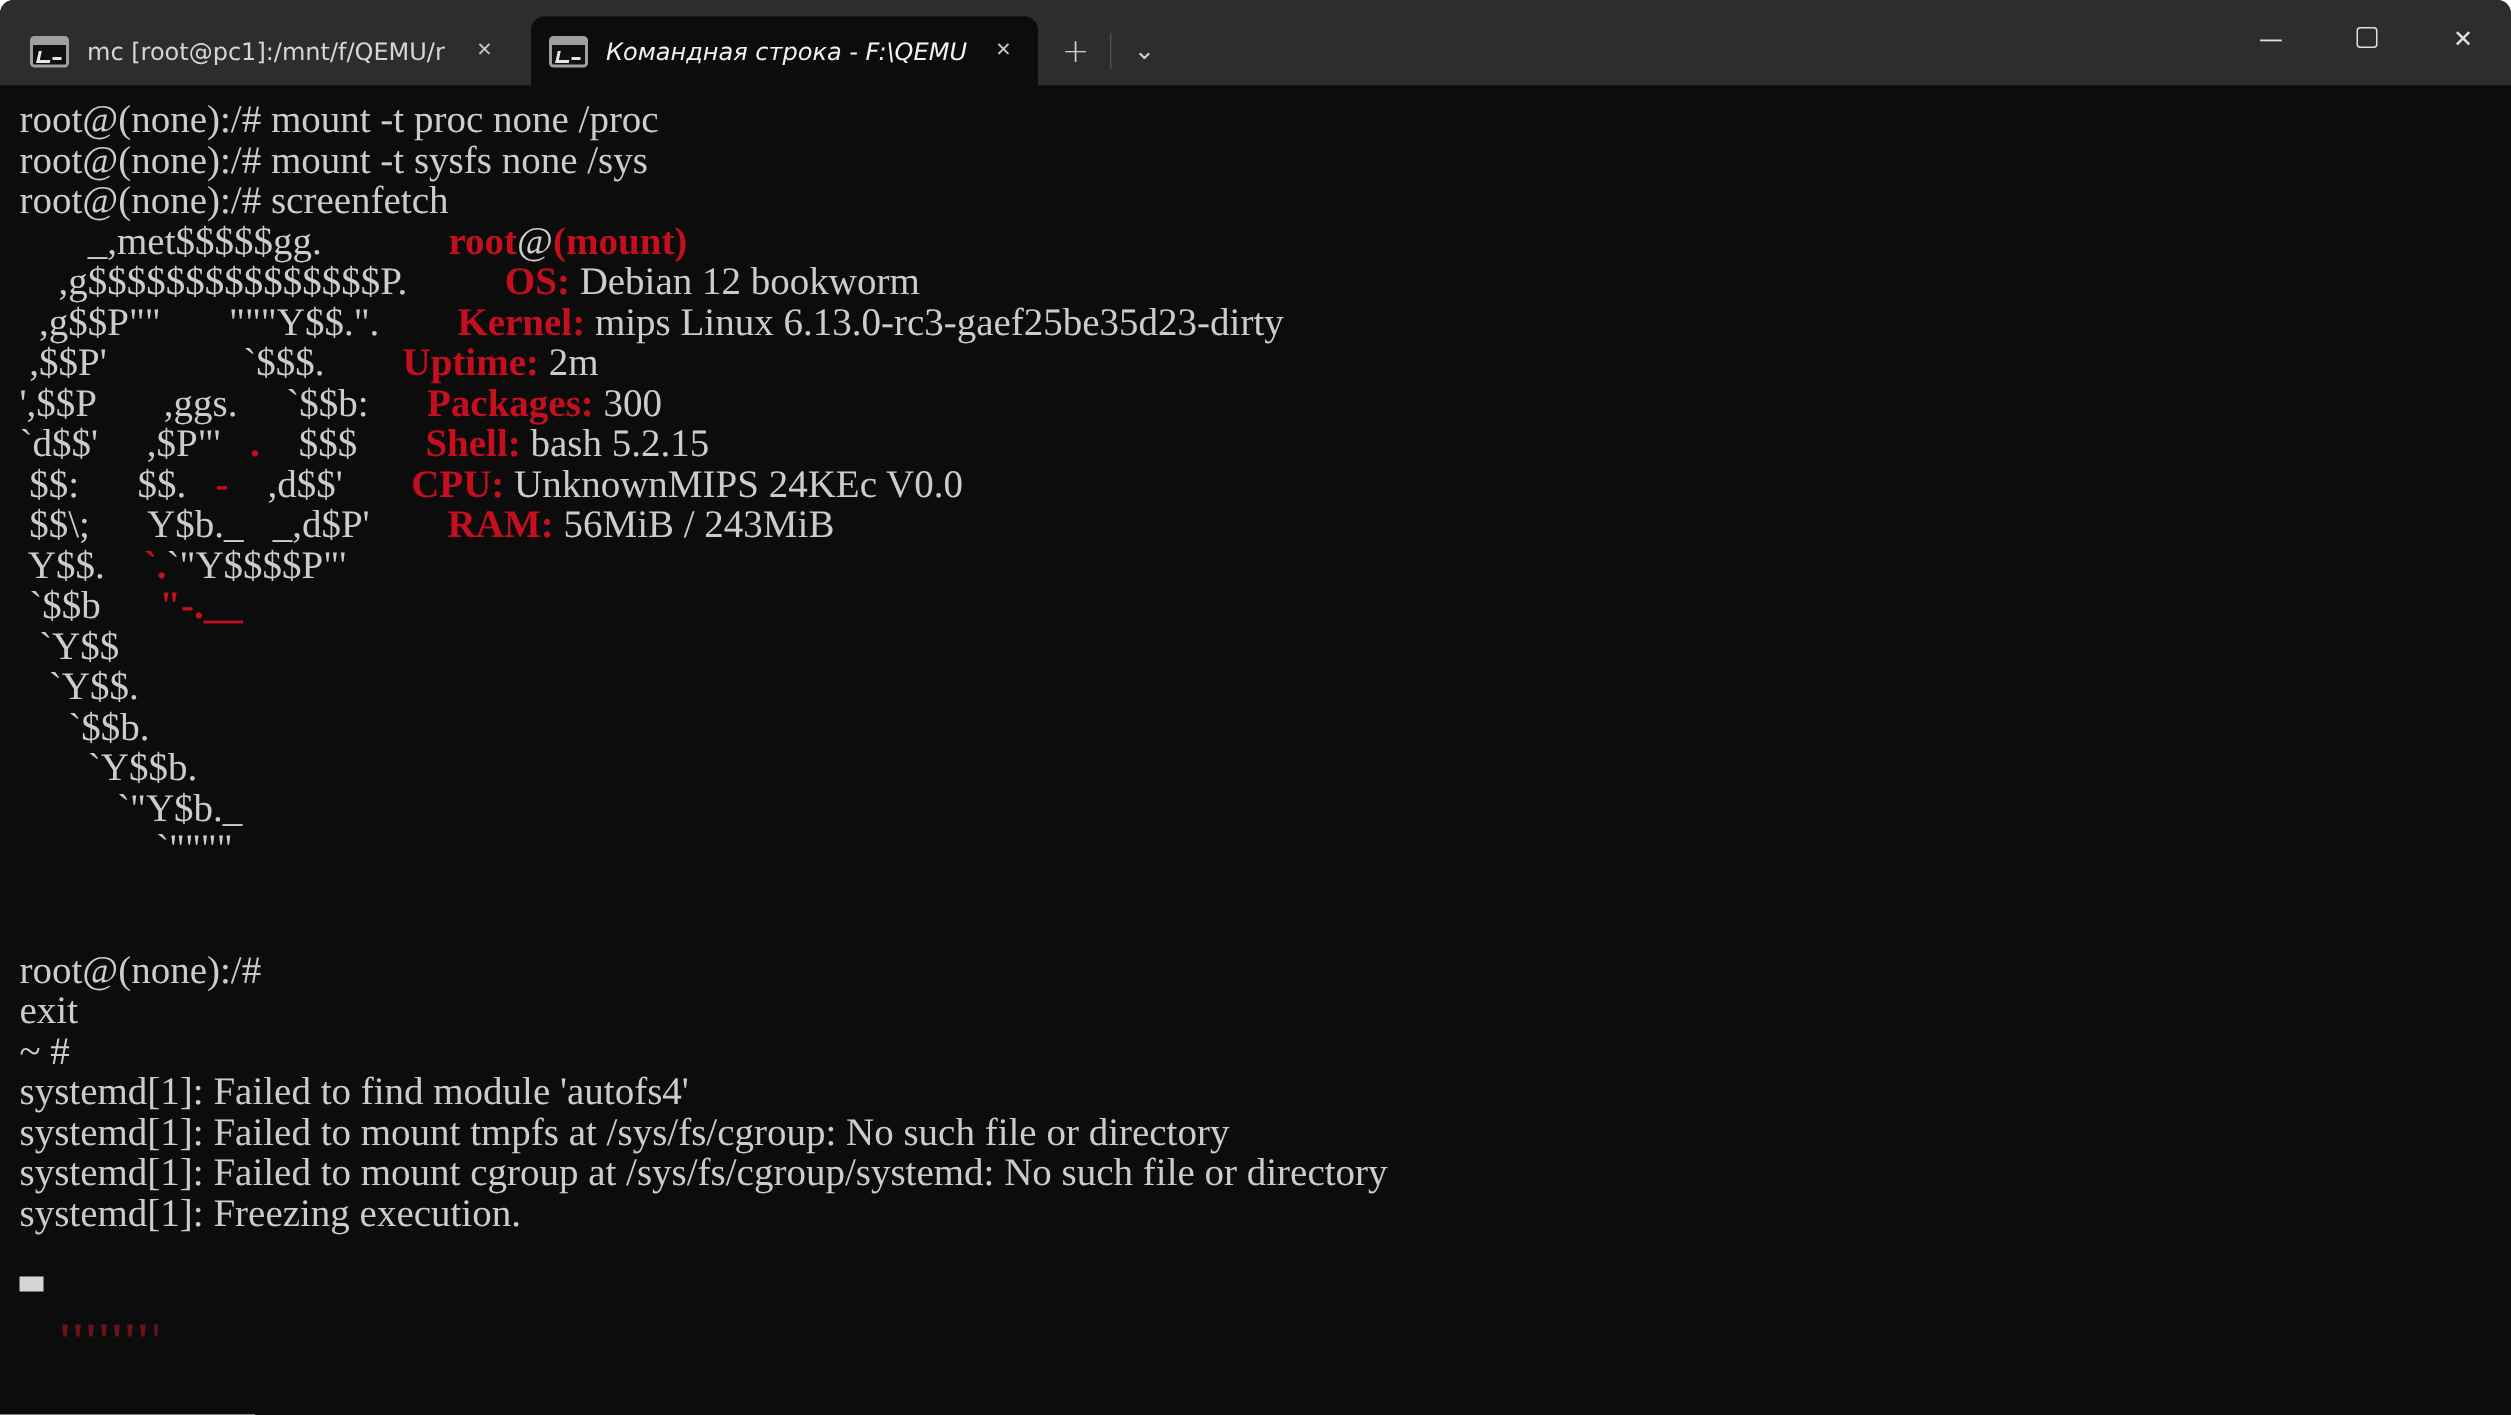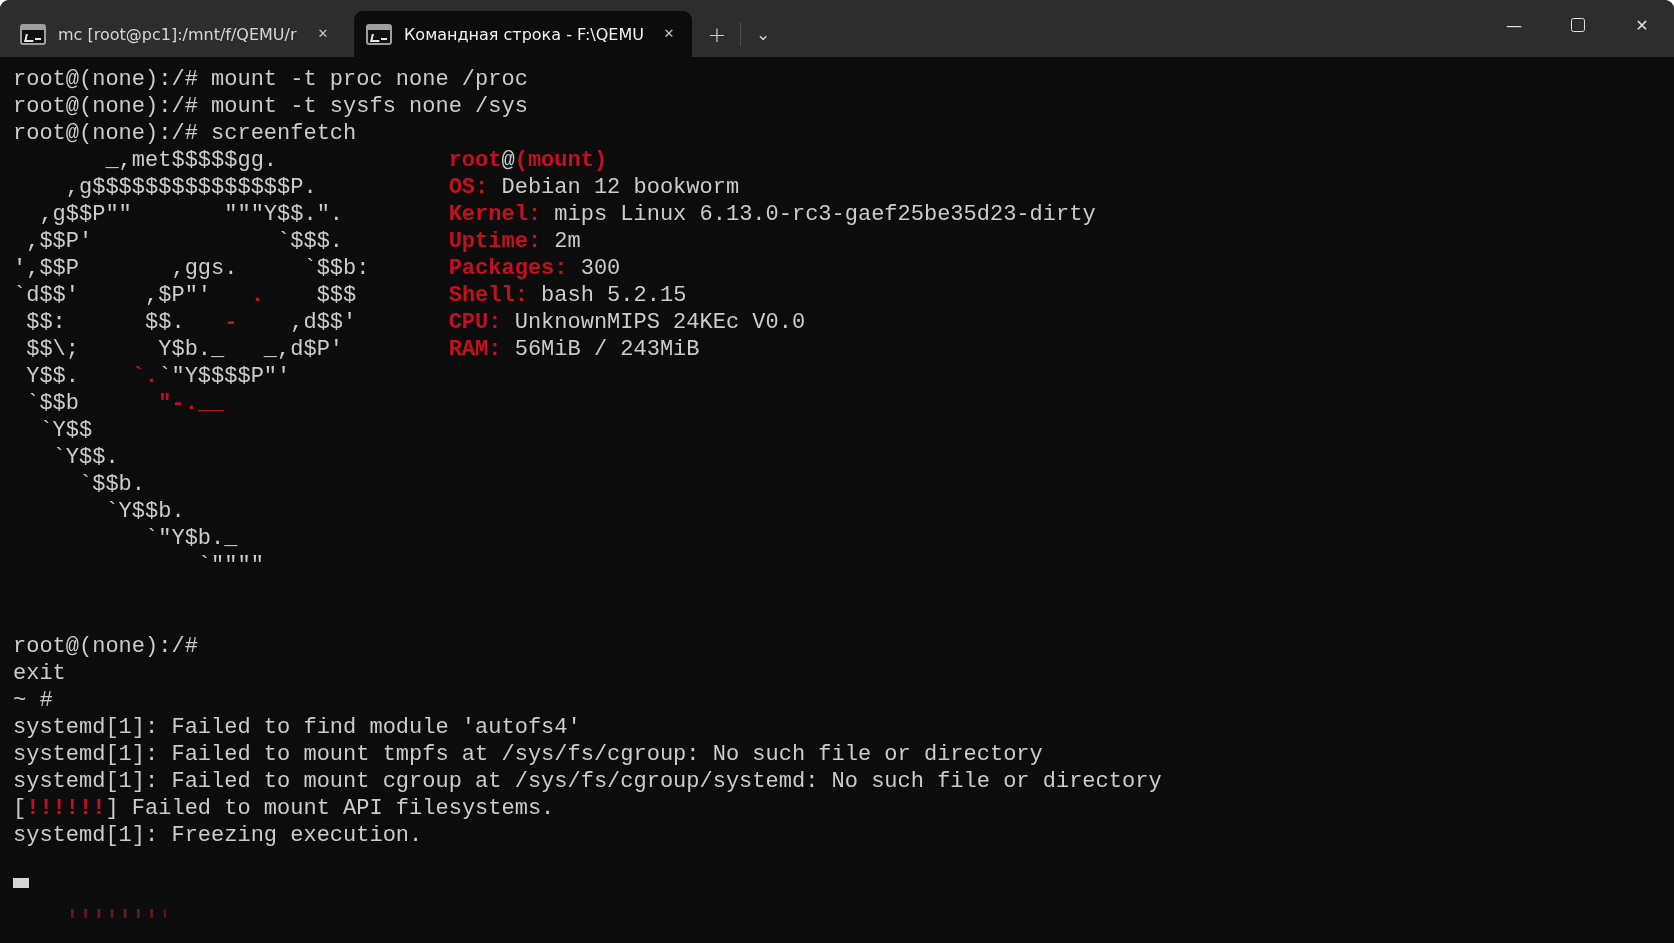--- a/index.html
+++ b/index.html
@@ -24,20 +24,21 @@
     padding:0 8px 0 12px;box-sizing:border-box;
     color:#d6d6d6;font-size:16px;
     cursor:default;
   }
   .tab.inactive{margin-left:8px;}
   .tab.active{
     background:var(--bg,#0c0c0c);
     border-radius:9px 9px 0 0;
     color:#f2f2f2;
     margin-left:8px;
+    font-style:italic;
   }
   .tab-label{
     flex:1;white-space:nowrap;overflow:hidden;
     margin-left:12px;
   }
   .tab-close{
     width:30px;height:30px;line-height:30px;text-align:center;
     color:#c5c5c5;font-size:13px;border-radius:4px;flex:0 0 auto;
   }
   
@@ -76,22 +77,22 @@
     width:64px;height:50px;
     display:flex;align-items:center;justify-content:center;
     color:#e0e0e0;font-size:16px;
   }
   .win-btn .maxbox{width:12px;height:12px;border:1.4px solid #e0e0e0;border-radius:2.5px;}
   
   #terminal{
     height:886px;box-sizing:border-box;
     padding:9px 4px 12px 13px;
     background:var(--bg,#0c0c0c);
-    font-family:Liberation Mono, monospace;
-    font-size:22px;
+    font-family:Liberation Serif, serif;
+    font-size:26px;
     color:var(--fg,#cccccc);
     overflow:hidden;
     cursor:text;
   }
   .tline{white-space:pre;height:27px;line-height:27px;}
   .tline span.r{color:var(--red,#c50f1f);font-weight:bold;}
   .tline.partial{height:13px;overflow:hidden;opacity:0.75;}
   .tline.partial span{color:#801622;}
   .tline.partial span.r{color:#8c1420;}
   .cursor{display:block;width:16px;height:10px;background:#d6d6d6;margin-top:2px;}
@@ -163,20 +164,19 @@
       <div class="tline"><span>          `"Y$b._</span></div>
       <div class="tline"><span>              `""""</span></div>
       <div class="tline">&nbsp;</div>
       <div class="tline">&nbsp;</div>
       <div class="tline"><span>root@(none):/#</span></div>
       <div class="tline"><span>exit</span></div>
       <div class="tline"><span>~ #</span></div>
       <div class="tline"><span>systemd[1]: Failed to find module 'autofs4'</span></div>
       <div class="tline"><span>systemd[1]: Failed to mount tmpfs at /sys/fs/cgroup: No such file or directory</span></div>
       <div class="tline"><span>systemd[1]: Failed to mount cgroup at /sys/fs/cgroup/systemd: No such file or directory</span></div>
-      <div class="tline"><span>[</span><span class="r">!!!!!!</span><span>] Failed to mount API filesystems.</span></div>
       <div class="tline"><span>systemd[1]: Freezing execution.</span></div>
       <div class="tline">&nbsp;</div>
       <div class="tline"><span class="cursor"></span></div>
       <div class="tline partial"><span>    </span><span class="r">!!!!!!!</span><span>!</span></div>
     </div>
 
 </div>
 
 </body></html>

